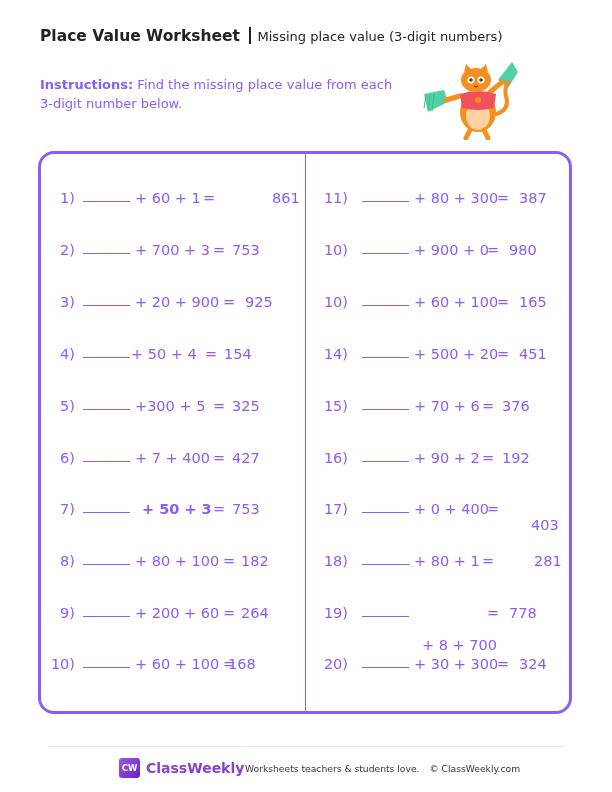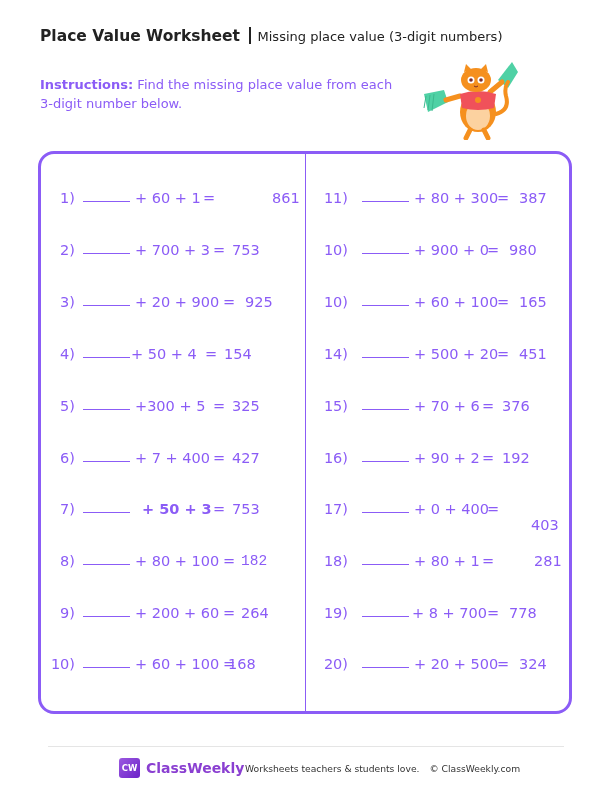--- a/index.html
+++ b/index.html
@@ -114,21 +114,21 @@
       <span class="blank" style="left: 83px;"></span>
       <span class="expr" style="left: 142px; font-weight: bold;">+ 50 + 3</span>
       <span class="eq" style="left: 213px;">=</span>
       <span class="ans" style="left: 232px;">753</span>
     </div>
     <div class="problem" style="left: 0px; top: 551px; width: 0px;">
       <span class="num" style="right: auto; left: 45px; width: 30px;">8)</span>
       <span class="blank" style="left: 83px;"></span>
       <span class="expr" style="left: 135px;">+ 80 + 100</span>
       <span class="eq" style="left: 223px;">=</span>
-      <span class="ans" style="left: 241px; font-family: Liberation Mono, monospace;">182</span>
+      <span class="ans" style="left: 241px;">182</span>
     </div>
     <div class="problem" style="left: 0px; top: 603px; width: 0px;">
       <span class="num" style="right: auto; left: 45px; width: 30px;">9)</span>
       <span class="blank" style="left: 83px;"></span>
       <span class="expr" style="left: 135px;">+ 200 + 60</span>
       <span class="eq" style="left: 223px;">=</span>
       <span class="ans" style="left: 241px;">264</span>
     </div>
     <div class="problem" style="left: 0px; top: 654px; width: 0px;">
       <span class="num" style="right: auto; left: 45px; width: 30px;">10)</span>
@@ -191,28 +191,28 @@
     <div class="problem" style="left: 0px; top: 551px; width: 0px;">
       <span class="num" style="right: auto; left: 318px; width: 30px;">18)</span>
       <span class="blank" style="left: 362px;"></span>
       <span class="expr" style="left: 414px;">+ 80 + 1</span>
       <span class="eq" style="left: 482px;">=</span>
       <span class="ans" style="left: 502px; margin-left: 32px;">281</span>
     </div>
     <div class="problem" style="left: 0px; top: 603px; width: 0px;">
       <span class="num" style="right: auto; left: 318px; width: 30px;">19)</span>
       <span class="blank" style="left: 362px;"></span>
-      <span class="expr" style="left: 412px;">+ 8 + 700</span>
+      <span class="expr" style="left: 422px; margin-top: 32px;">+ 8 + 700</span>
       <span class="eq" style="left: 487px;">=</span>
       <span class="ans" style="left: 509px;">778</span>
     </div>
     <div class="problem" style="left: 0px; top: 654px; width: 0px;">
       <span class="num" style="right: auto; left: 318px; width: 30px;">20)</span>
       <span class="blank" style="left: 362px;"></span>
-      <span class="expr" style="left: 414px;">+ 20 + 500</span>
+      <span class="expr" style="left: 414px;">+ 30 + 300</span>
       <span class="eq" style="left: 497px;">=</span>
       <span class="ans" style="left: 519px;">324</span>
     </div>
   </div>
 
 <div class="footer-line"></div>
 <div class="logo-box">CW</div>
 <div class="logo-text">ClassWeekly</div>
 <div class="tagline"><span>Worksheets teachers &amp; students love.</span><span style="display:inline-block;width:10px"></span><span>© ClassWeekly.com</span></div>
 

